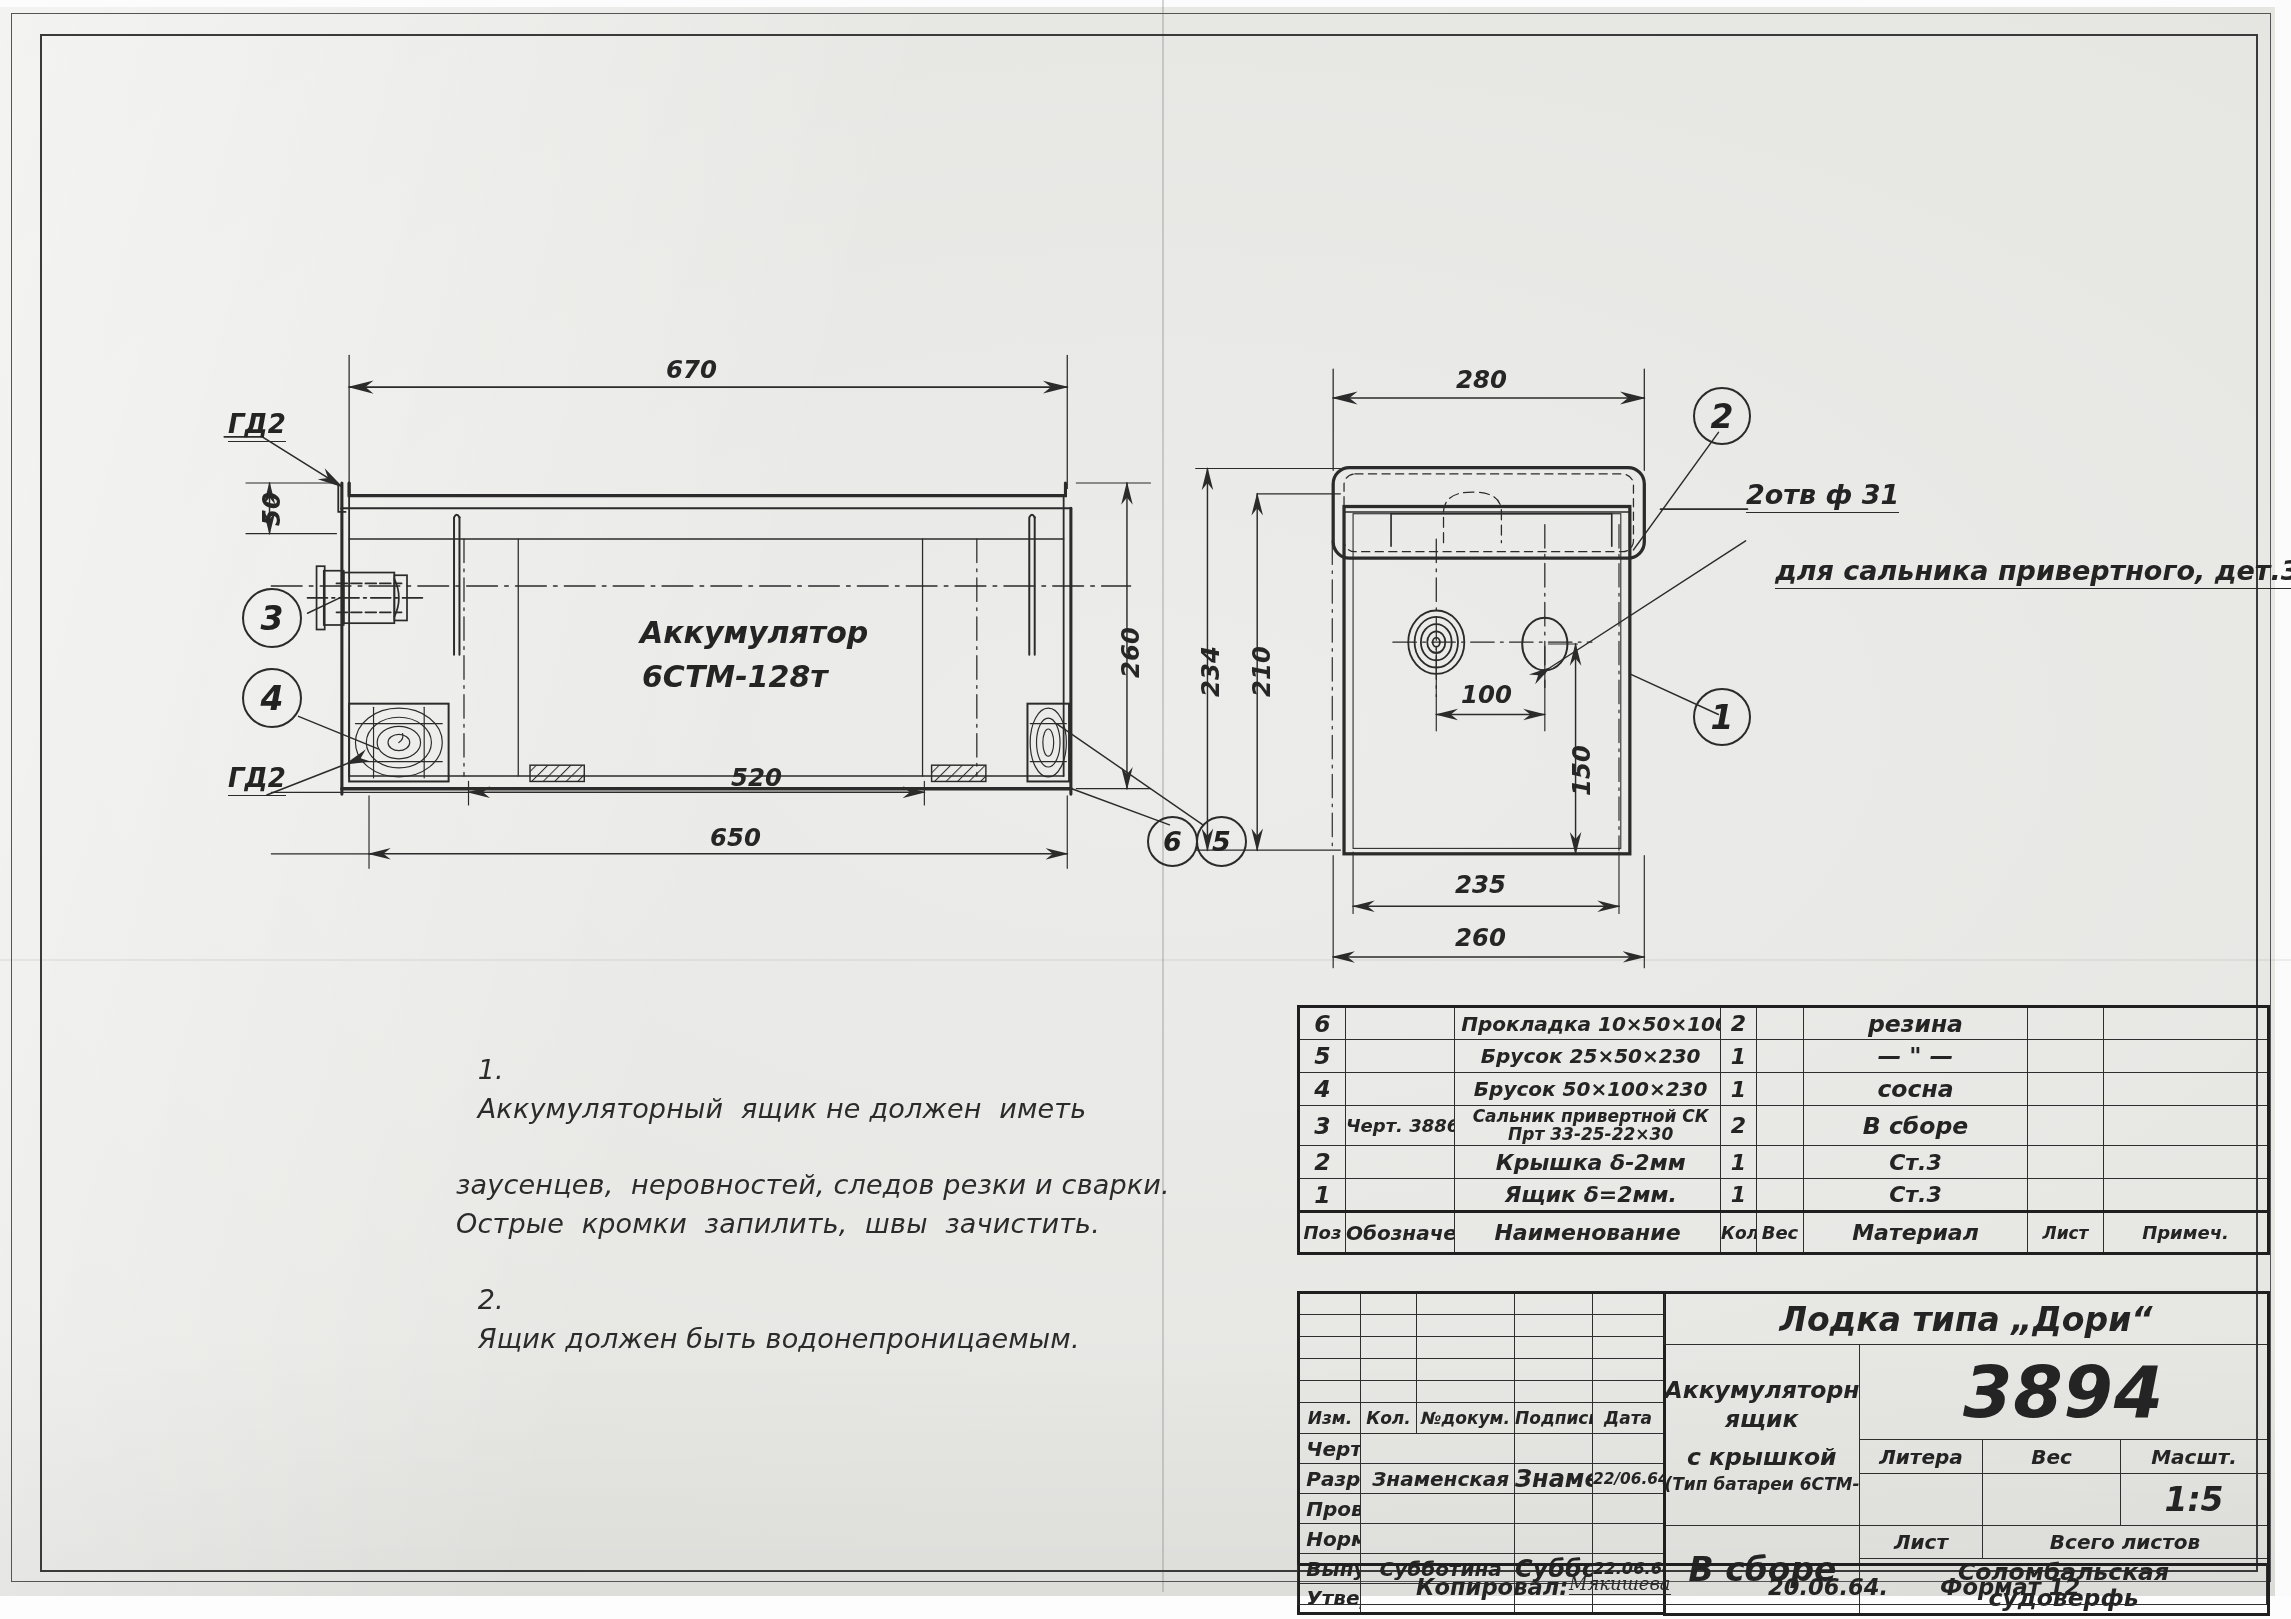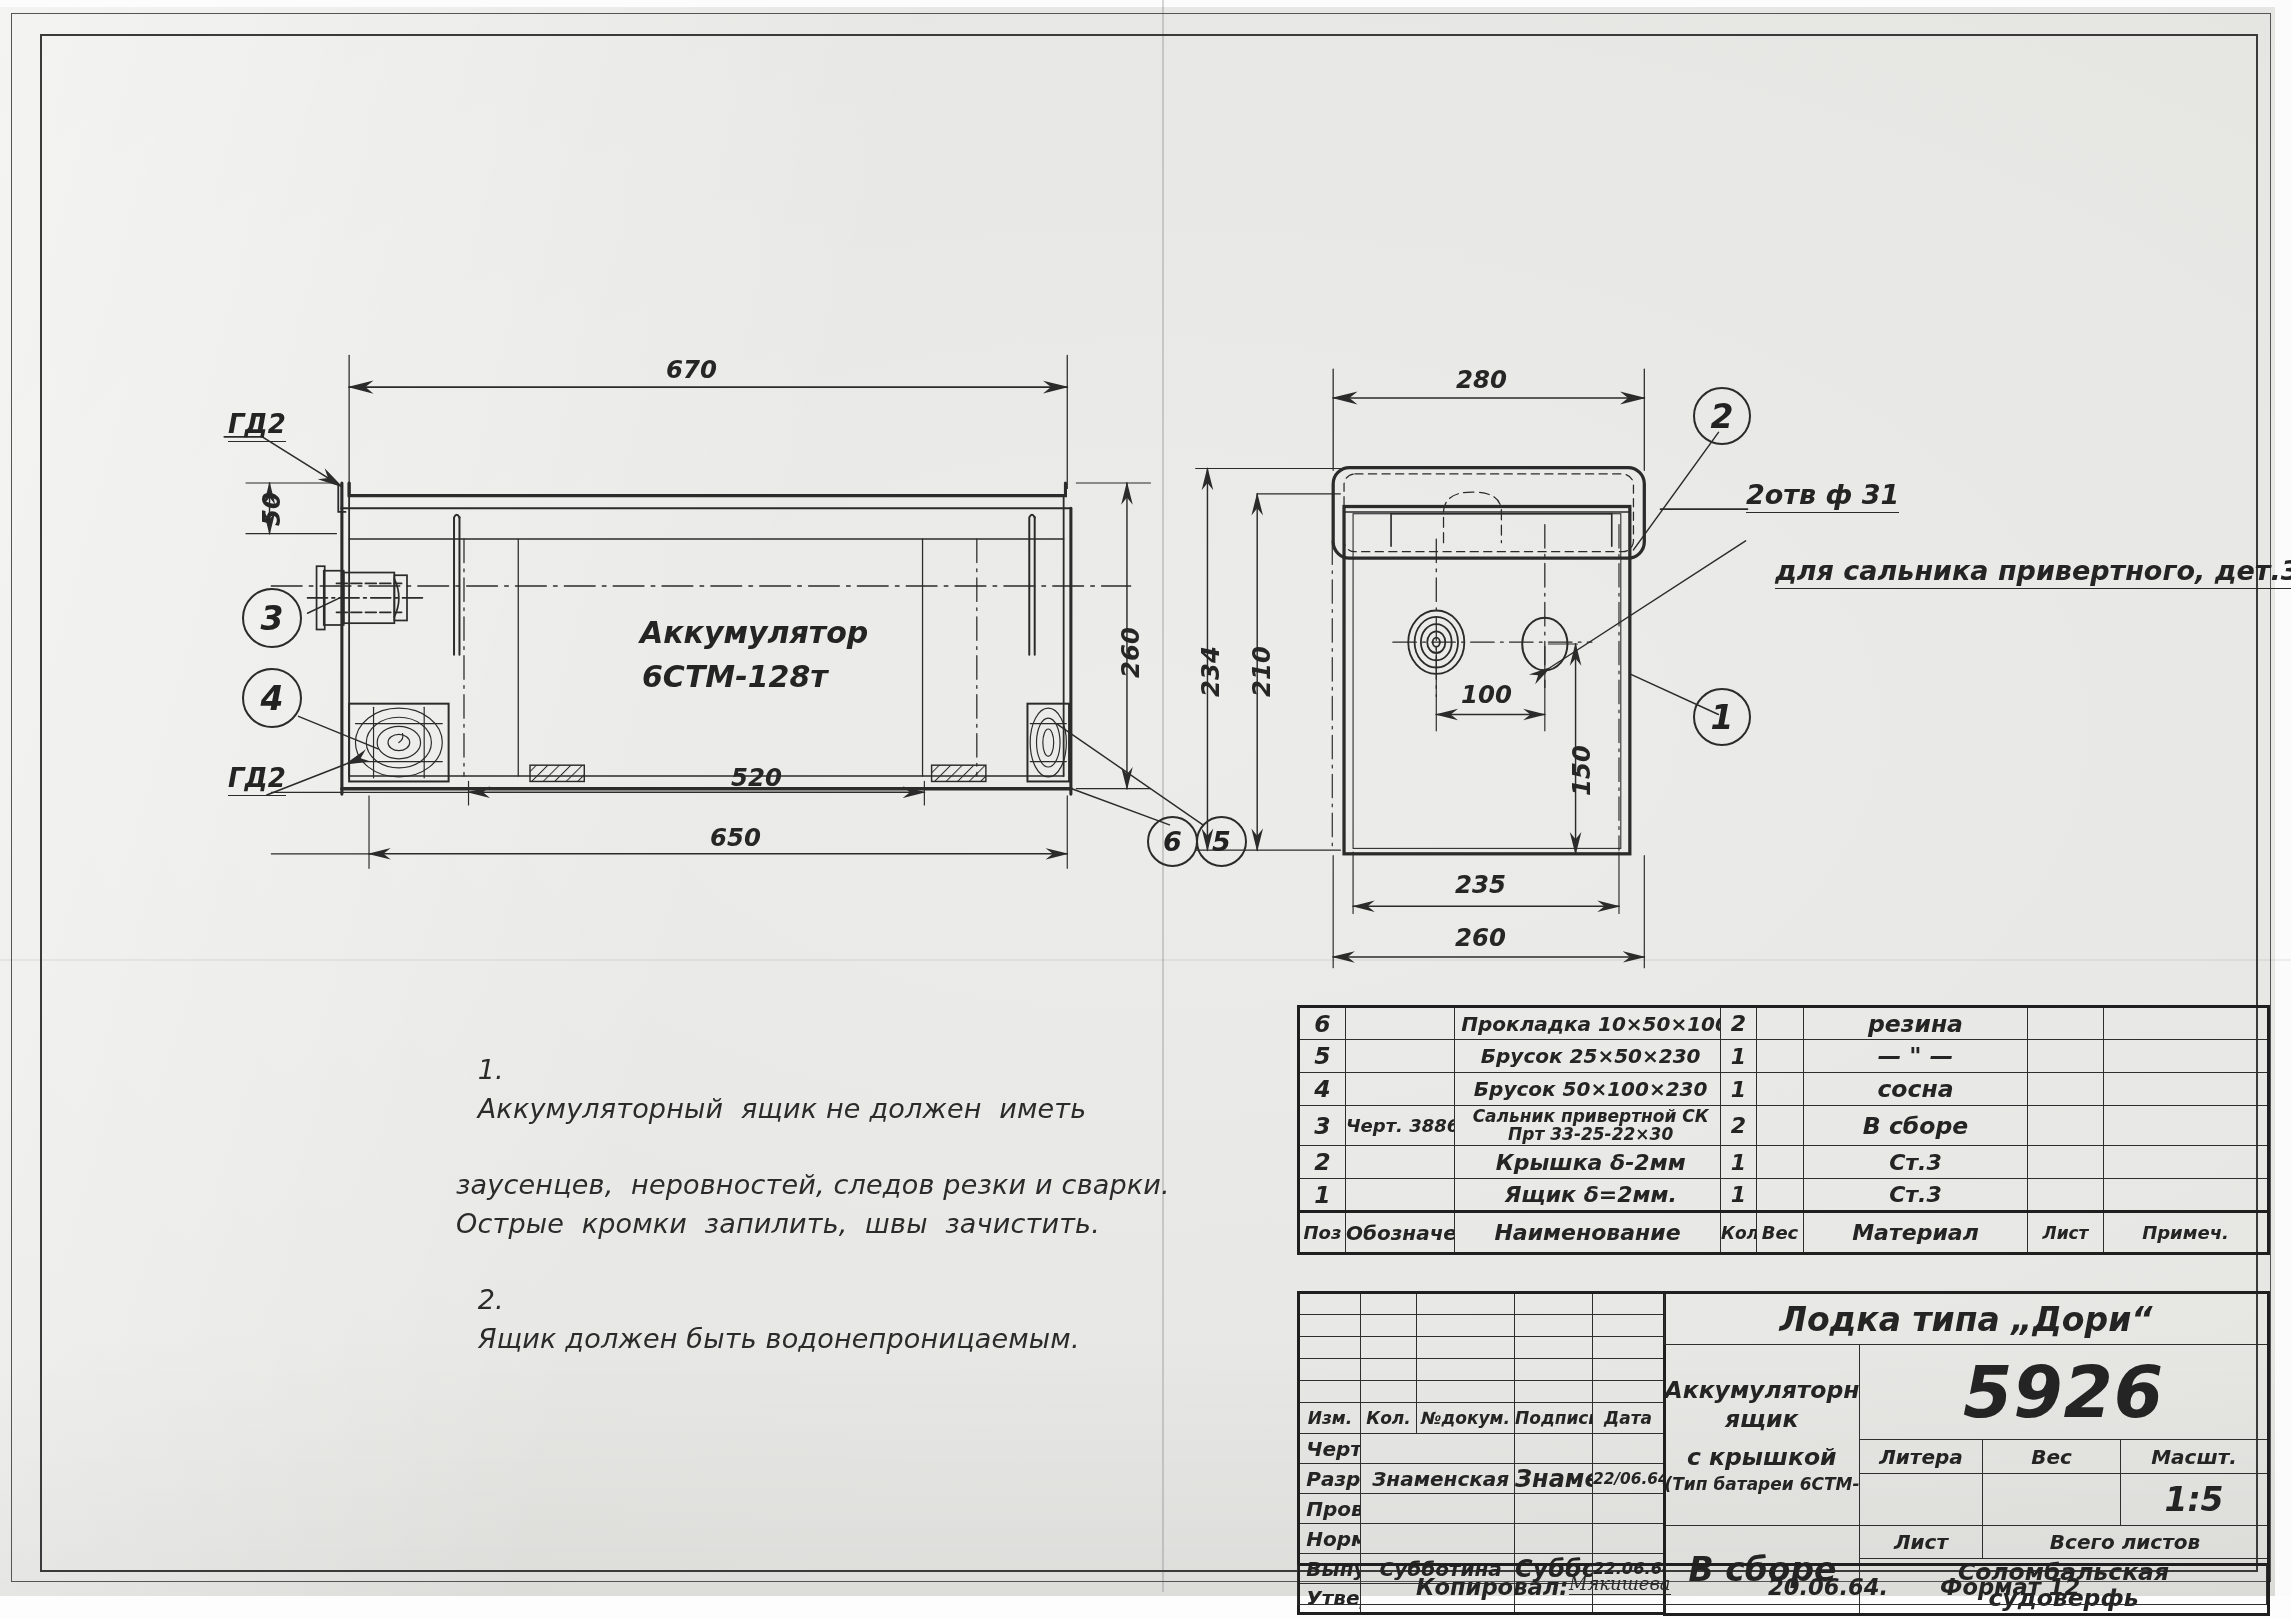--- a/index.html
+++ b/index.html
@@ -591,21 +591,21 @@
       <tr style="height:52px;">
         <td colspan="5" class="f30 thickT thickR">Лодка   типа  „Дори“</td>
       </tr>
       <tr style="height:48px;">
         <td colspan="2" rowspan="4" class="nb" style="border-left:3.6px solid #1f1f1f;border-bottom:1.8px solid #2e2e2e;vertical-align:middle;">
           <div class="f26" style="line-height:1.25;">Аккумуляторный</div>
           <div class="f26" style="line-height:1.25;">ящик</div>
           <div class="f26" style="line-height:1.35;margin-top:7.2px;">с крышкой</div>
           <div class="f19" style="line-height:1.2;">(Тип батареи 6СТМ-128Т)</div>
         </td>
-        <td colspan="3" rowspan="2" class="big thickR" style="border-bottom:1.8px solid #2e2e2e;">5926</td>
+        <td colspan="3" rowspan="2" class="big thickR" style="border-bottom:1.8px solid #2e2e2e;">3894</td>
       </tr>
       <tr style="height:47px;"></tr>
       <tr style="height:34px;">
         <td class="f22">Литера</td>
         <td class="f22">Вес</td>
         <td class="f22 thickR">Масшт.</td>
       </tr>
       <tr style="height:52px;">
         <td class="f24"></td>
         <td class="f24"></td>

